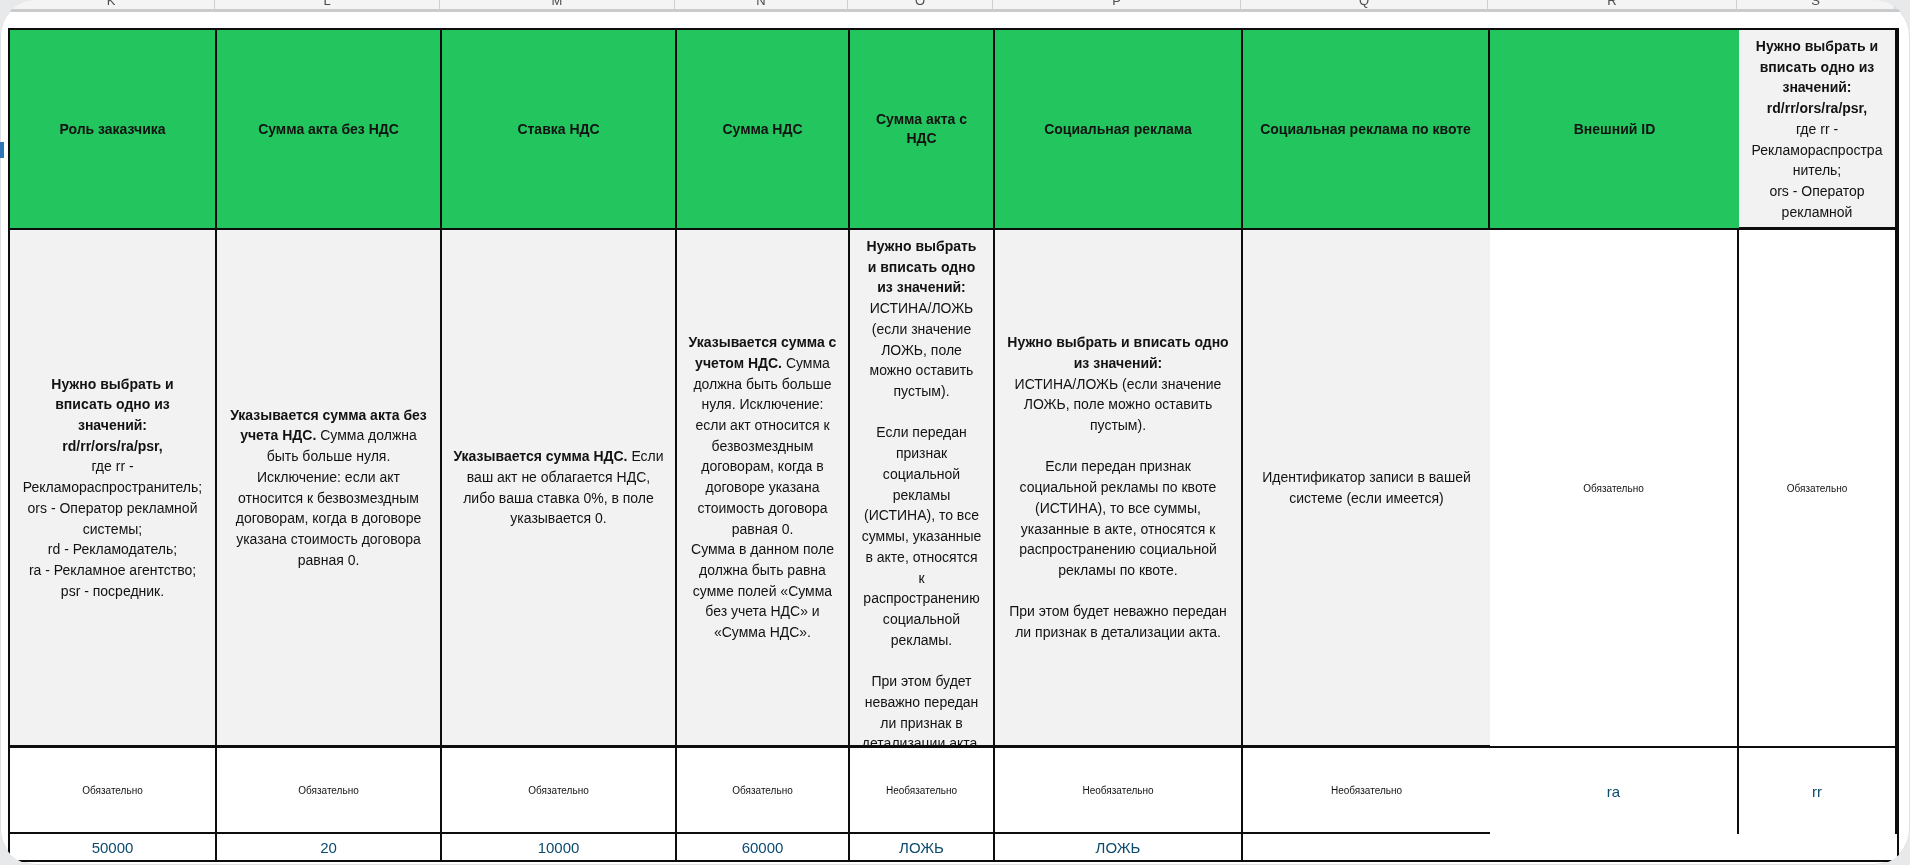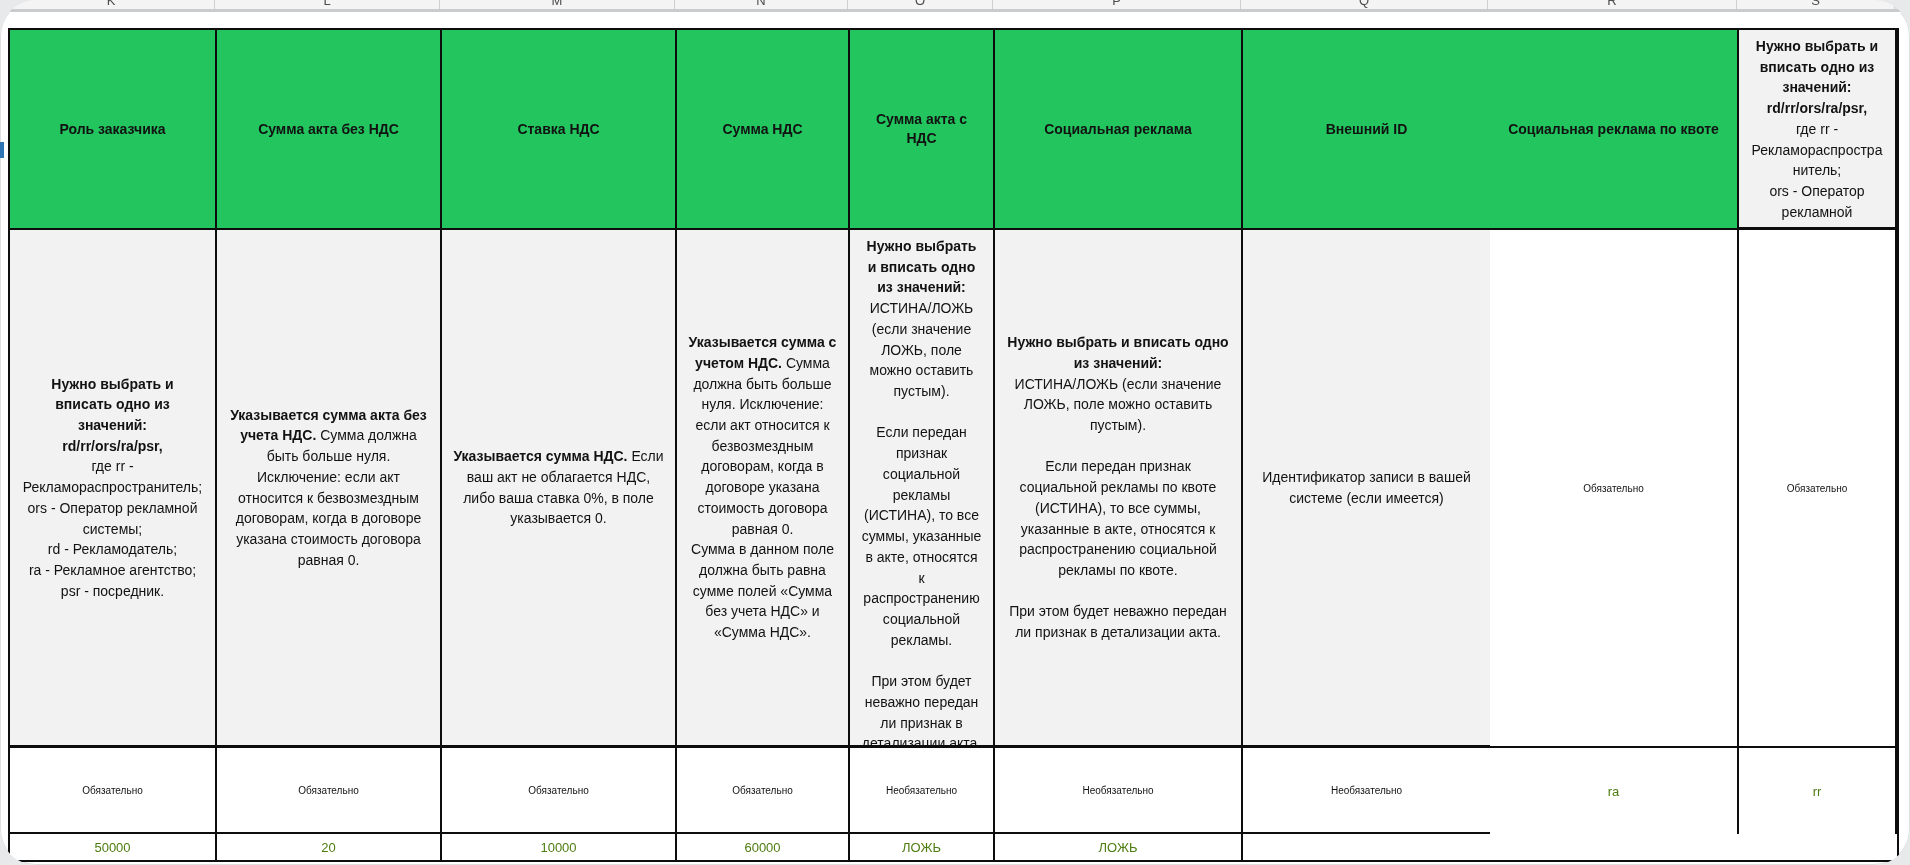--- a/index.html
+++ b/index.html
@@ -68,21 +68,21 @@
     display:block;
     align-content:center;
   }
   .dcell-inner{display:block;}
   .dcell b{font-weight:bold;}
   .rcell{
     background:#ffffff;border-bottom:2px solid #0d0d0d;
     font-size:10px;
   }
   .vcell{
-    background:#ffffff;color:#4d7c0f;font-size:13px;
+    background:#ffffff;color:#0c4a6e;font-size:15px;
     padding:0 6px;
   }
 </style>
 </head>
 <body>
 
 <div class="card">
 
   <div class="letters">
     <div class="lcell">
@@ -130,25 +130,25 @@
       </div>
     <div class="cell hcell">
         <span>Сумма НДС</span>
       </div>
     <div class="cell hcell">
         <span>Сумма акта с НДС</span>
       </div>
     <div class="cell hcell">
         <span>Социальная реклама</span>
       </div>
+    <div class="cell hcell">
+        <span>Социальная реклама по квоте</span>
+      </div>
     <div class="cell hcell last">
         <span>Внешний ID</span>
-      </div>
-    <div class="cell hcell">
-        <span>Социальная реклама по квоте</span>
       </div>
 
     <div class="cell dcell"><span class="dcell-inner"><b>Нужно выбрать и вписать одно из значений:
 rd/rr/ors/ra/psr,</b><span>
 где rr - Рекламораспространитель;
 ors - Оператор рекламной системы;
 rd - Рекламодатель;
 ra - Рекламное агентство;
 psr - Посредник.</span></span></div>
     <div class="cell dcell"><span class="dcell-inner"><b>Нужно выбрать и вписать одно из значений:

